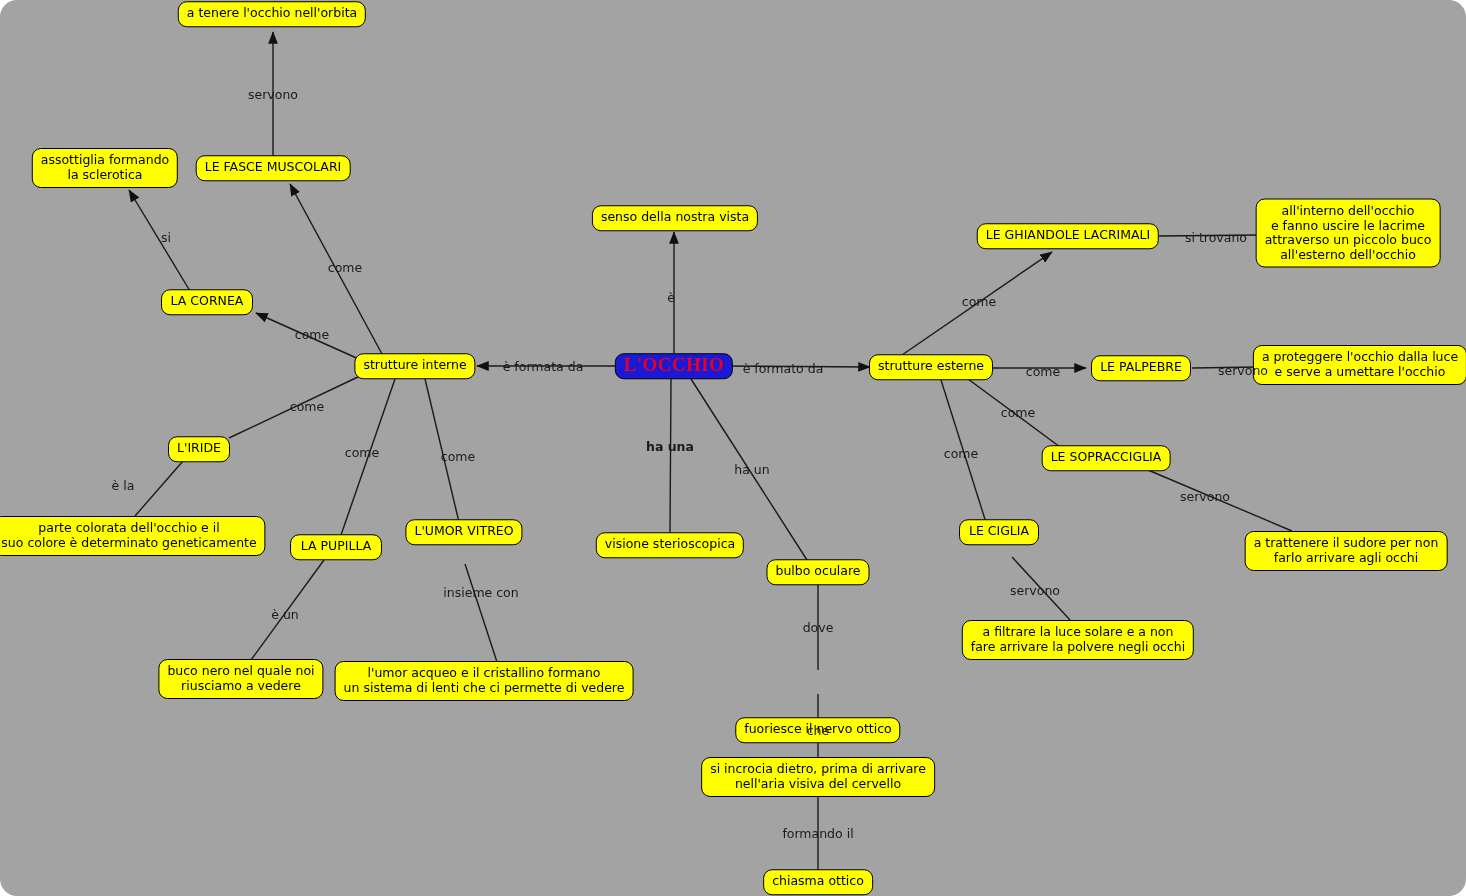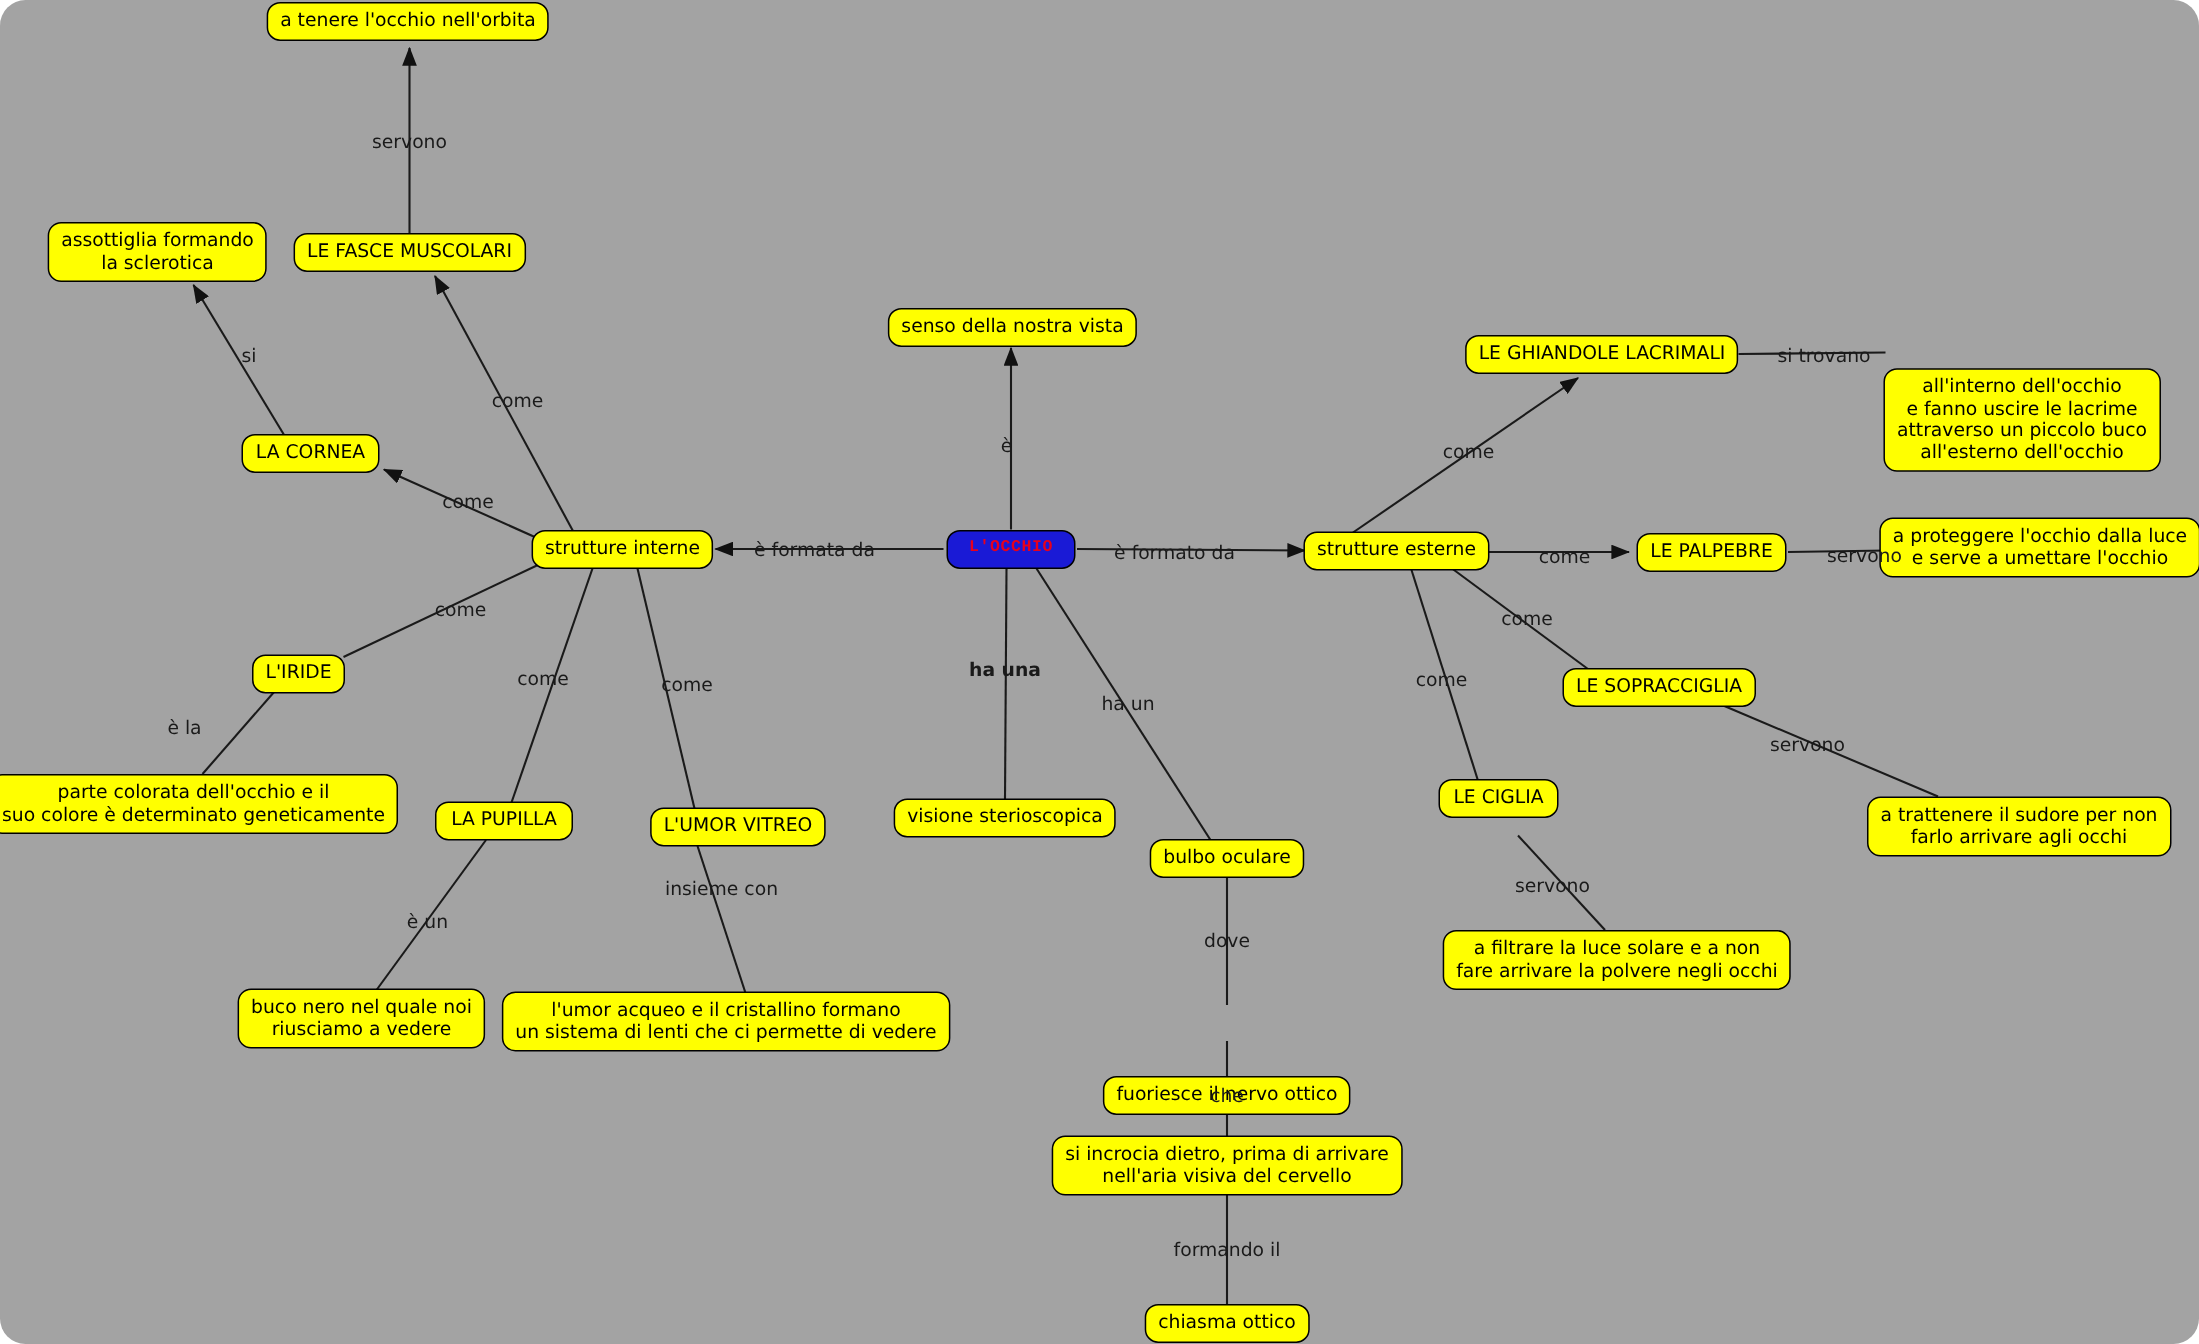--- a/index.html
+++ b/index.html
@@ -36,24 +36,24 @@
     text-align: center;
     padding: 4px 8px 5px 8px;
     white-space: pre;
     transform: translate(-50%, -50%);
     font-family: "DejaVu Sans", sans-serif;
   }
   .node.center {
     background: #1a1ad6;
     color: #e8001c;
     font-weight: bold;
-    font-family: Liberation Mono, monospace;
+    font-family: Liberation Serif, serif;
     letter-spacing: 0.4px;
     border-color: #000000;
-    font-size: 11px;
+    font-size: 19px;
   }
   .elabel {
     position: absolute;
     color: #1a1a1a;
     font-size: 12.5px;
     line-height: 13px;
     white-space: pre;
     transform: translate(-50%, -50%);
     background: transparent;
     font-family: "DejaVu Sans", sans-serif;
@@ -102,36 +102,36 @@
       <div class="node" style="left: 272px; top: 14px; min-width: 178px;">a tenere l'occhio nell'orbita</div>
       <div class="node" style="left: 105px; top: 168px; min-width: 140px;">assottiglia formando
 la sclerotica</div>
       <div class="node" style="left: 273px; top: 168px; min-width: 148px;">LE FASCE MUSCOLARI</div>
       <div class="node" style="left: 207px; top: 302px; min-width: 92px;">LA CORNEA</div>
       <div class="node" style="left: 415px; top: 366px; min-width: 114px;">strutture interne</div>
       <div class="node" style="left: 199px; top: 449px; min-width: 62px;">L'IRIDE</div>
       <div class="node" style="left: 129px; top: 536px; min-width: 262px;">parte colorata dell'occhio e il
 suo colore è determinato geneticamente</div>
       <div class="node" style="left: 336px; top: 547px; min-width: 92px;">LA PUPILLA</div>
-      <div class="node" style="left: 464px; top: 551px; min-width: 112px; margin-left: 28px;">L'UMOR VITREO</div>
+      <div class="node" style="left: 464px; top: 532px; min-width: 112px;">L'UMOR VITREO</div>
       <div class="node" style="left: 241px; top: 679px; min-width: 156px;">buco nero nel quale noi
 riusciamo a vedere</div>
       <div class="node" style="left: 484px; top: 681px; min-width: 288px;">l'umor acqueo e il cristallino formano
 un sistema di lenti che ci permette di vedere</div>
       <div class="node" style="left: 675px; top: 218px; min-width: 158px;">senso della nostra vista</div>
       <div class="node center" style="left: 674px; top: 366px; min-width: 86px;">L'OCCHIO</div>
       <div class="node" style="left: 670px; top: 545px; min-width: 142px;">visione sterioscopica</div>
       <div class="node" style="left: 818px; top: 572px; min-width: 100px;">bulbo oculare</div>
       <div class="node" style="left: 818px; top: 682px; min-width: 156px; margin-top: 48px;">fuoriesce il nervo ottico</div>
       <div class="node" style="left: 818px; top: 777px; min-width: 226px;">si incrocia dietro, prima di arrivare
 nell'aria visiva del cervello</div>
       <div class="node" style="left: 818px; top: 882px; min-width: 104px;">chiasma ottico</div>
       <div class="node" style="left: 931px; top: 367px; min-width: 116px;">strutture esterne</div>
       <div class="node" style="left: 1068px; top: 236px; min-width: 182px;">LE GHIANDOLE LACRIMALI</div>
-      <div class="node" style="left: 1348px; top: 233px; min-width: 182px; margin-top: 47px;">all'interno dell'occhio
+      <div class="node" style="left: 1348px; top: 233px; min-width: 182px;">all'interno dell'occhio
 e fanno uscire le lacrime
 attraverso un piccolo buco
 all'esterno dell'occhio</div>
       <div class="node" style="left: 1141px; top: 368px; min-width: 100px;">LE PALPEBRE</div>
       <div class="node" style="left: 1360px; top: 365px; min-width: 204px;">a proteggere l'occhio dalla luce
 e serve a umettare l'occhio</div>
       <div class="node" style="left: 1106px; top: 458px; min-width: 128px;">LE SOPRACCIGLIA</div>
       <div class="node" style="left: 1346px; top: 551px; min-width: 196px;">a trattenere il sudore per non
 farlo arrivare agli occhi</div>
       <div class="node" style="left: 999px; top: 532px; min-width: 80px;">LE CIGLIA</div>

